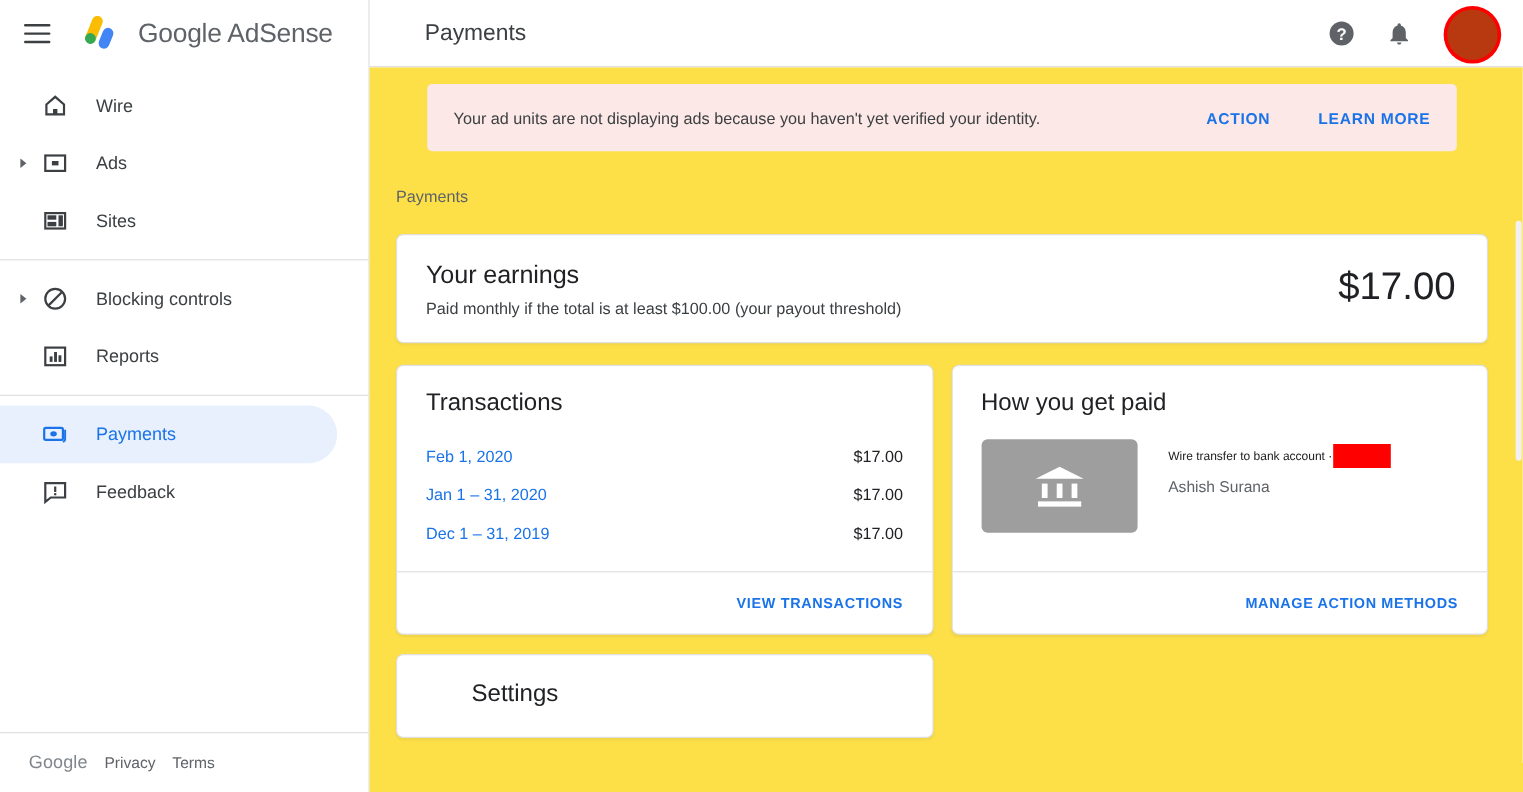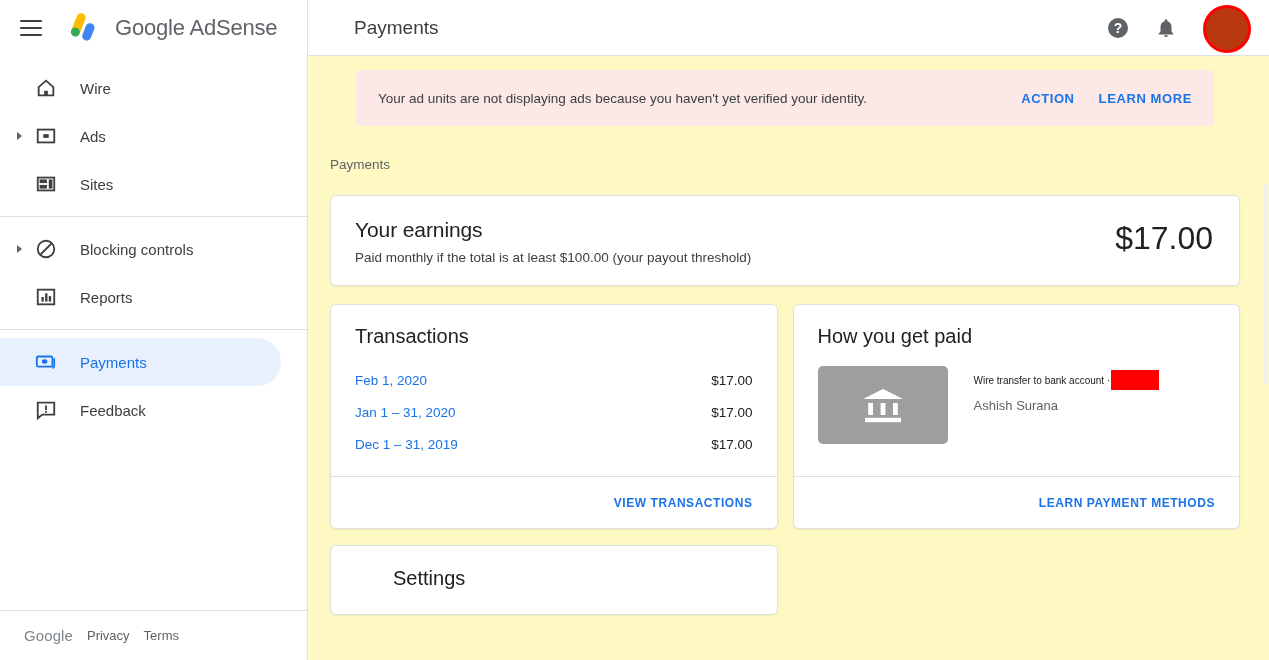--- a/index.html
+++ b/index.html
@@ -105,35 +105,35 @@
     border-top: 1px solid #e0e0e0;
     padding: 16px 0 16px 24px;
     display: flex; align-items: center; gap: 14px;
   }
   .footer-google { font-size: 15px; color: #80868b; letter-spacing: 0.1px; }
   .footer-link { font-size: 13px; color: #5f6368; cursor: pointer; }
 
   
   .main {
     flex: 1; min-width: 0;
-    background: #fef9c3;
+    background: #fde047;
     overflow: hidden;
     position: relative;
     padding-right: 7px;
   }
   .notif-zone { padding: 14px 48px 0 48px; }
   .notif {
     background: #fce8e6;
     border-radius: 4px;
     height: 56px;
     display: flex; align-items: center; justify-content: space-between;
     padding: 0 22px 0 22px;
   }
   .notif-text { font-size: 13.5px; color: #3c4043; }
-  .notif-actions { display: flex; align-items: center; gap: 24px; }
+  .notif-actions { display: flex; align-items: center; gap: 40px; }
   .notif-link {
     font-size: 13px; font-weight: 700; color: #1a73e8;
     letter-spacing: 0.6px; cursor: pointer; white-space: nowrap;
   }
 
   .content-scroll { padding: 0 0 0 0; }
   .breadcrumb-row { padding: 29px 0 0 22px; }
   .breadcrumb { font-size: 13.5px; color: #5f6368; cursor: pointer; }
 
   .cards-area { padding: 22px 22px 0 22px; }
@@ -431,21 +431,21 @@
                   </div>
                   <div class="pay-info">
                     <div class="pay-line">
                       <span>Wire transfer to bank account ·</span><span class="redaction"></span>
                     </div>
                     <div class="pay-name">Ashish Surana</div>
                   </div>
                 </div>
               </div>
               <div class="col-foot">
-                <div class="foot-link">LEARN PAYMENT METHODS</div>
+                <div class="foot-link">MANAGE ACTION METHODS</div>
               </div>
             </div>
           </div>
 
           <div class="card settings-card">
             <div class="settings-body">
               <div class="settings-h">Settings</div>
             </div>
           </div>
 

